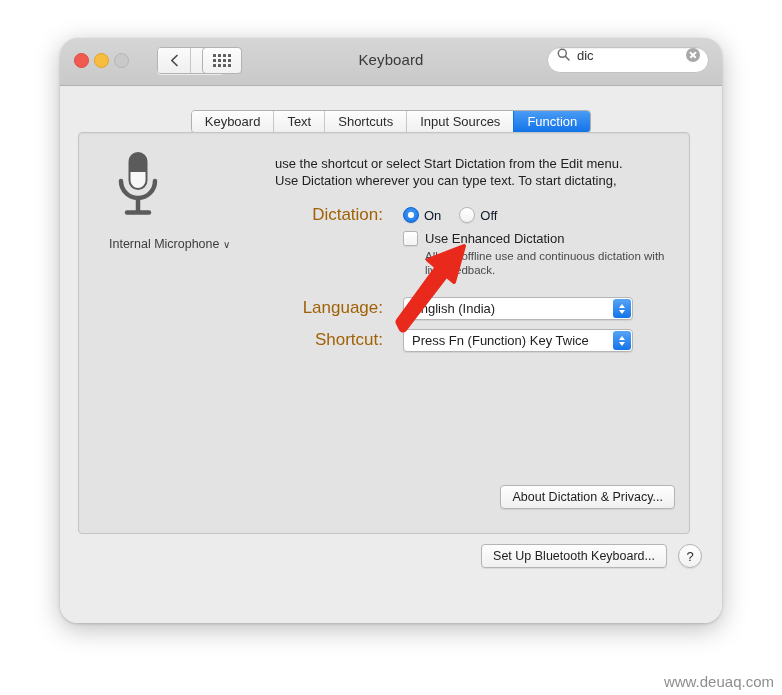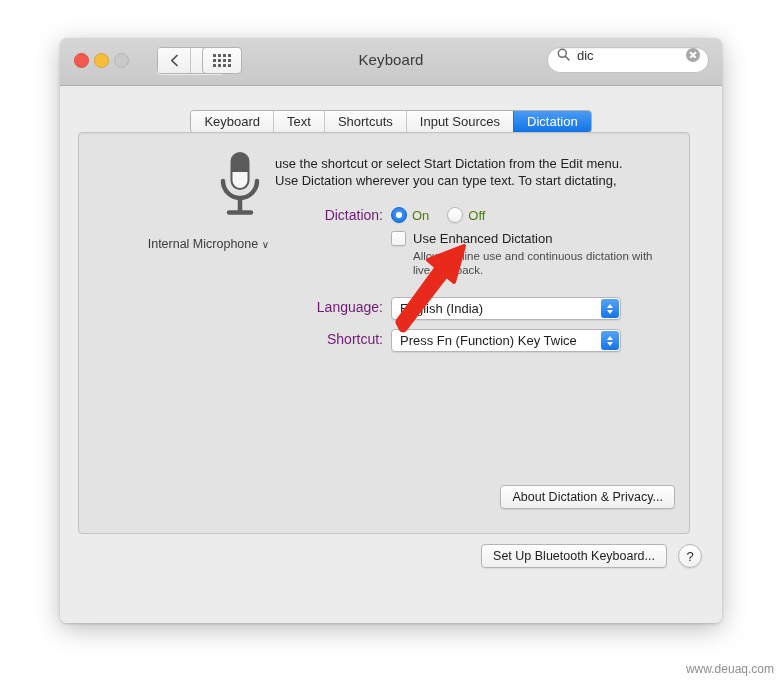--- a/index.html
+++ b/index.html
@@ -16,21 +16,21 @@
   }
 
   
   #window {
     position: absolute;
     left: 60px;
     top: 38px;
     width: 662px;
     height: 585px;
     background: #ececec;
-    border-radius: 7px;
+    border-radius: 18px;
     box-shadow: 0 6px 26px rgba(0,0,0,0.26), 0 1px 3px rgba(0,0,0,0.18);
     overflow: hidden;
   }
 
   
   #titlebar {
     position: relative;
     height: 47px;
     background: linear-gradient(to bottom, #d6d6d6 0%, #c9c9c9 100%);
     border-bottom: 1px solid #b0b0b0;
@@ -193,21 +193,21 @@
     border-radius: 4px;
     box-shadow: inset 0 1px 2px rgba(0,0,0,0.05);
   }
 
   
   #micblock {
     position: absolute;
     left: 30px;
     top: 18px;
     width: 160px;
-    text-align: right;
+    text-align: left;
   }
   #micblock .miclabel {
     margin-top: 8px;
     font-size: 12.5px;
     color: #3c3c3c;
     white-space: nowrap;
   }
   #micblock .chev { font-size: 10px; color: #3c3c3c; }
 
   
@@ -224,23 +224,23 @@
   }
 
   .formrow {
     display: flex;
     align-items: flex-start;
     margin-top: 16px;
   }
   .rowlabel {
     width: 108px;
     text-align: right;
-    padding-right: 8px;
-    font-size: 14px;
-    color: #701a75;
+    padding-right: 20px;
+    font-size: 17px;
+    color: #a16207;
     line-height: 16px;
     flex: none;
   }
 
   
   .radio {
     display: flex;
     align-items: center;
     margin-right: 18px;
   }
@@ -261,21 +261,21 @@
     content: "";
     position: absolute;
     left: 4.2px; top: 4.2px;
     width: 5.5px; height: 5.5px;
     border-radius: 50%;
     background: #ffffff;
   }
   .radio .rlabel {
     margin-left: 5px;
     font-size: 13px;
-    color: #4d7c0f;
+    color: #0f172a;
   }
 
   
   .checkrow { margin-top: 6px; display: flex; align-items: flex-start; }
   .checkbox {
     width: 13px; height: 13px;
     border: 1px solid #b2b2b2;
     border-radius: 2.5px;
     background: linear-gradient(to bottom,#ffffff,#f3f3f3);
     box-shadow: 0 1px 1px rgba(0,0,0,0.07);
@@ -381,22 +381,22 @@
     top: 196px;
     width: 110px;
     height: 100px;
     pointer-events: none;
   }
 
   
   #watermark {
     position: absolute;
     right: 8px;
-    bottom: 19px;
-    font-size: 12px;
+    bottom: 5px;
+    font-size: 15px;
     color: #8e8e8e;
     font-family: "Liberation Sans", sans-serif;
   }
 </style>
 </head>
 <body>
 
 <div id="window">
 
   <div id="titlebar">
@@ -453,21 +453,21 @@
   </div>
 
   <div id="winbody">
 
     <div id="tabbar">
       <div class="tabs">
         <div class="tab">Keyboard</div>
         <div class="tab">Text</div>
         <div class="tab">Shortcuts</div>
         <div class="tab">Input Sources</div>
-        <div class="tab active">Dictation</div>
+        <div class="tab active">Function</div>
       </div>
     </div>
 
     <div id="panel">
 
       <div id="micblock">
         <span>
           <svg width="58" height="74" viewBox="0 0 58 74">
             <rect x="20.5" y="2" width="17" height="36" rx="8.5" fill="#5b5b5b"></rect>
             <path d="M20.5 21 h17 v8.5 a8.5 8.5 0 0 1 -17 0 z" fill="#f7f7f7"></path>

